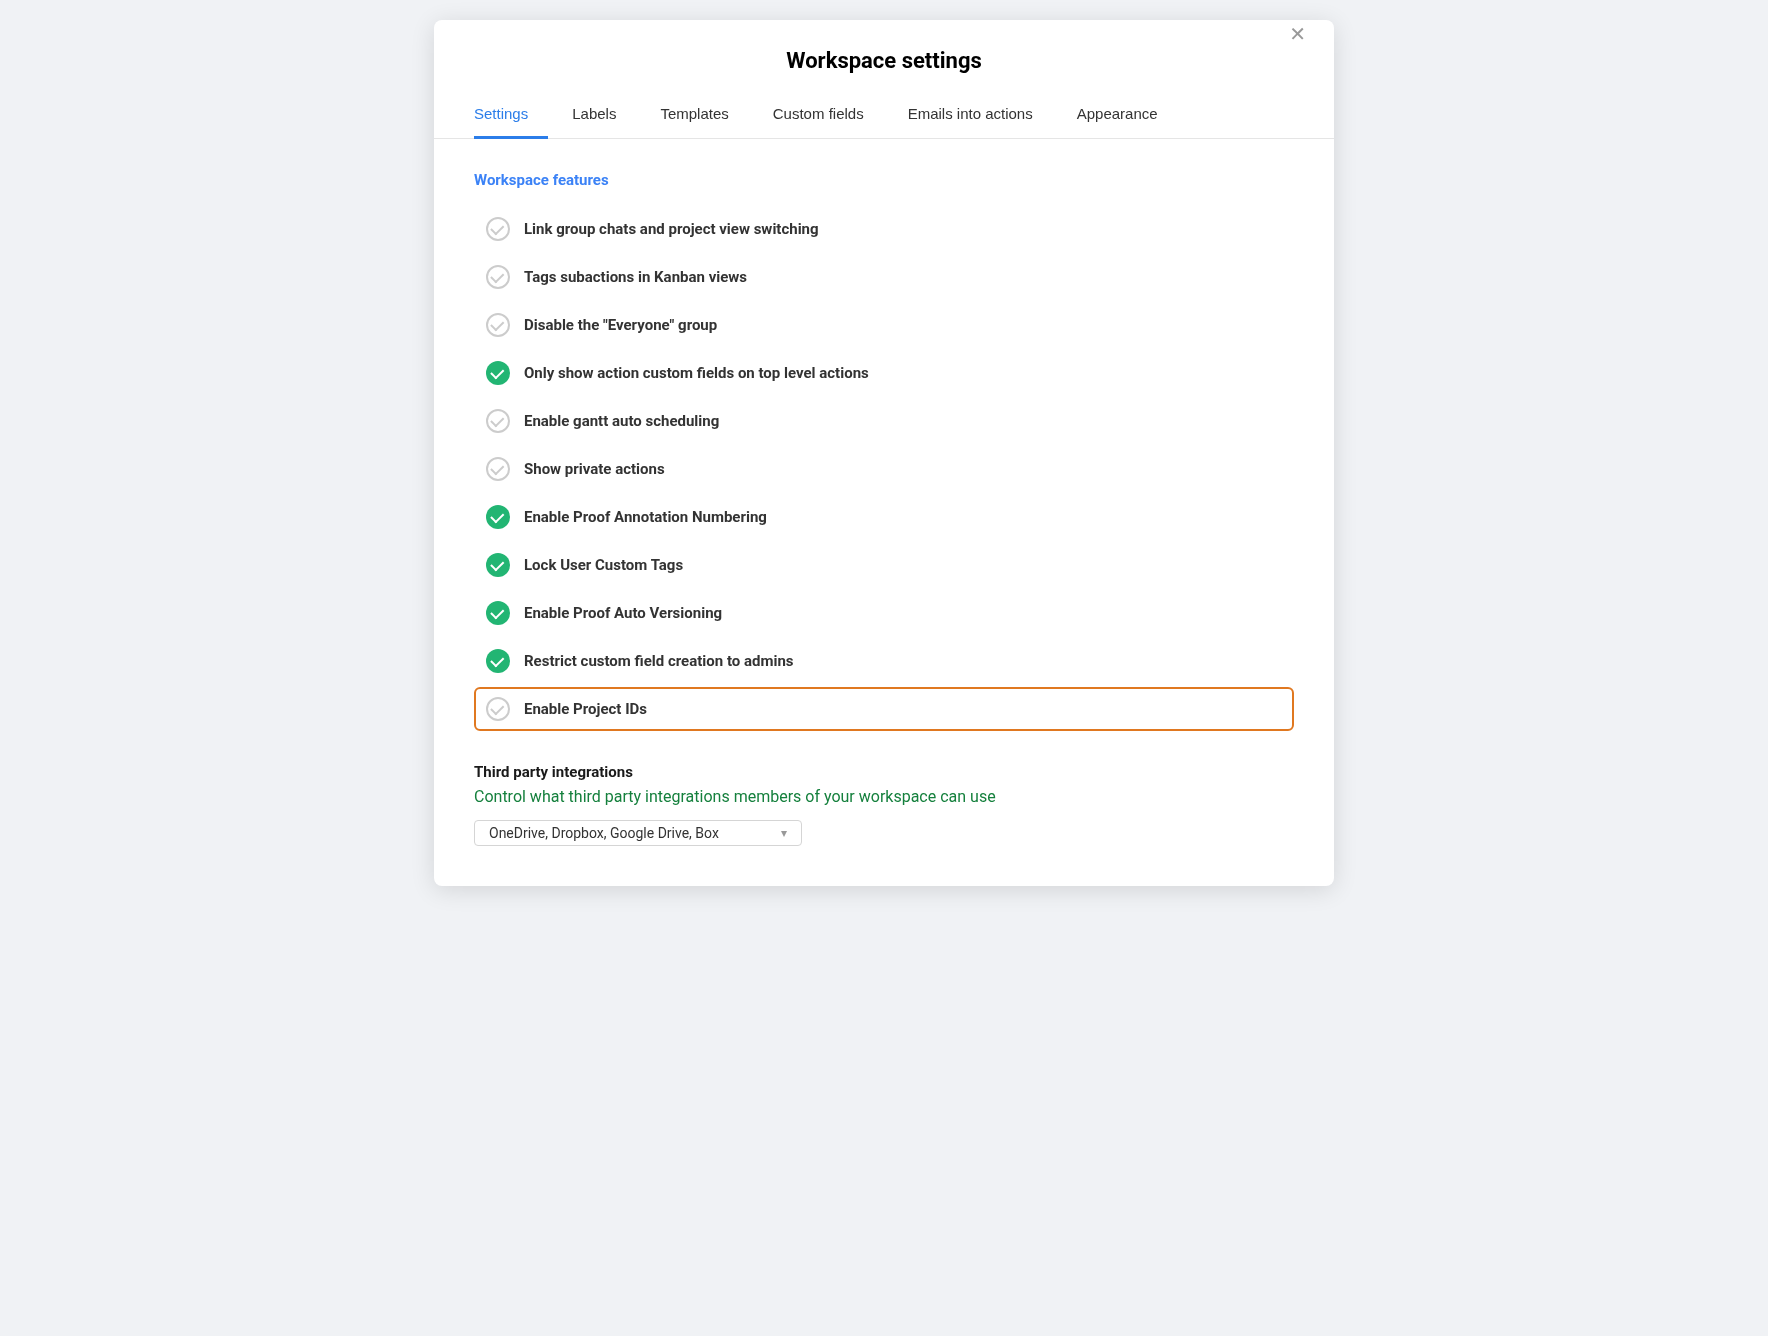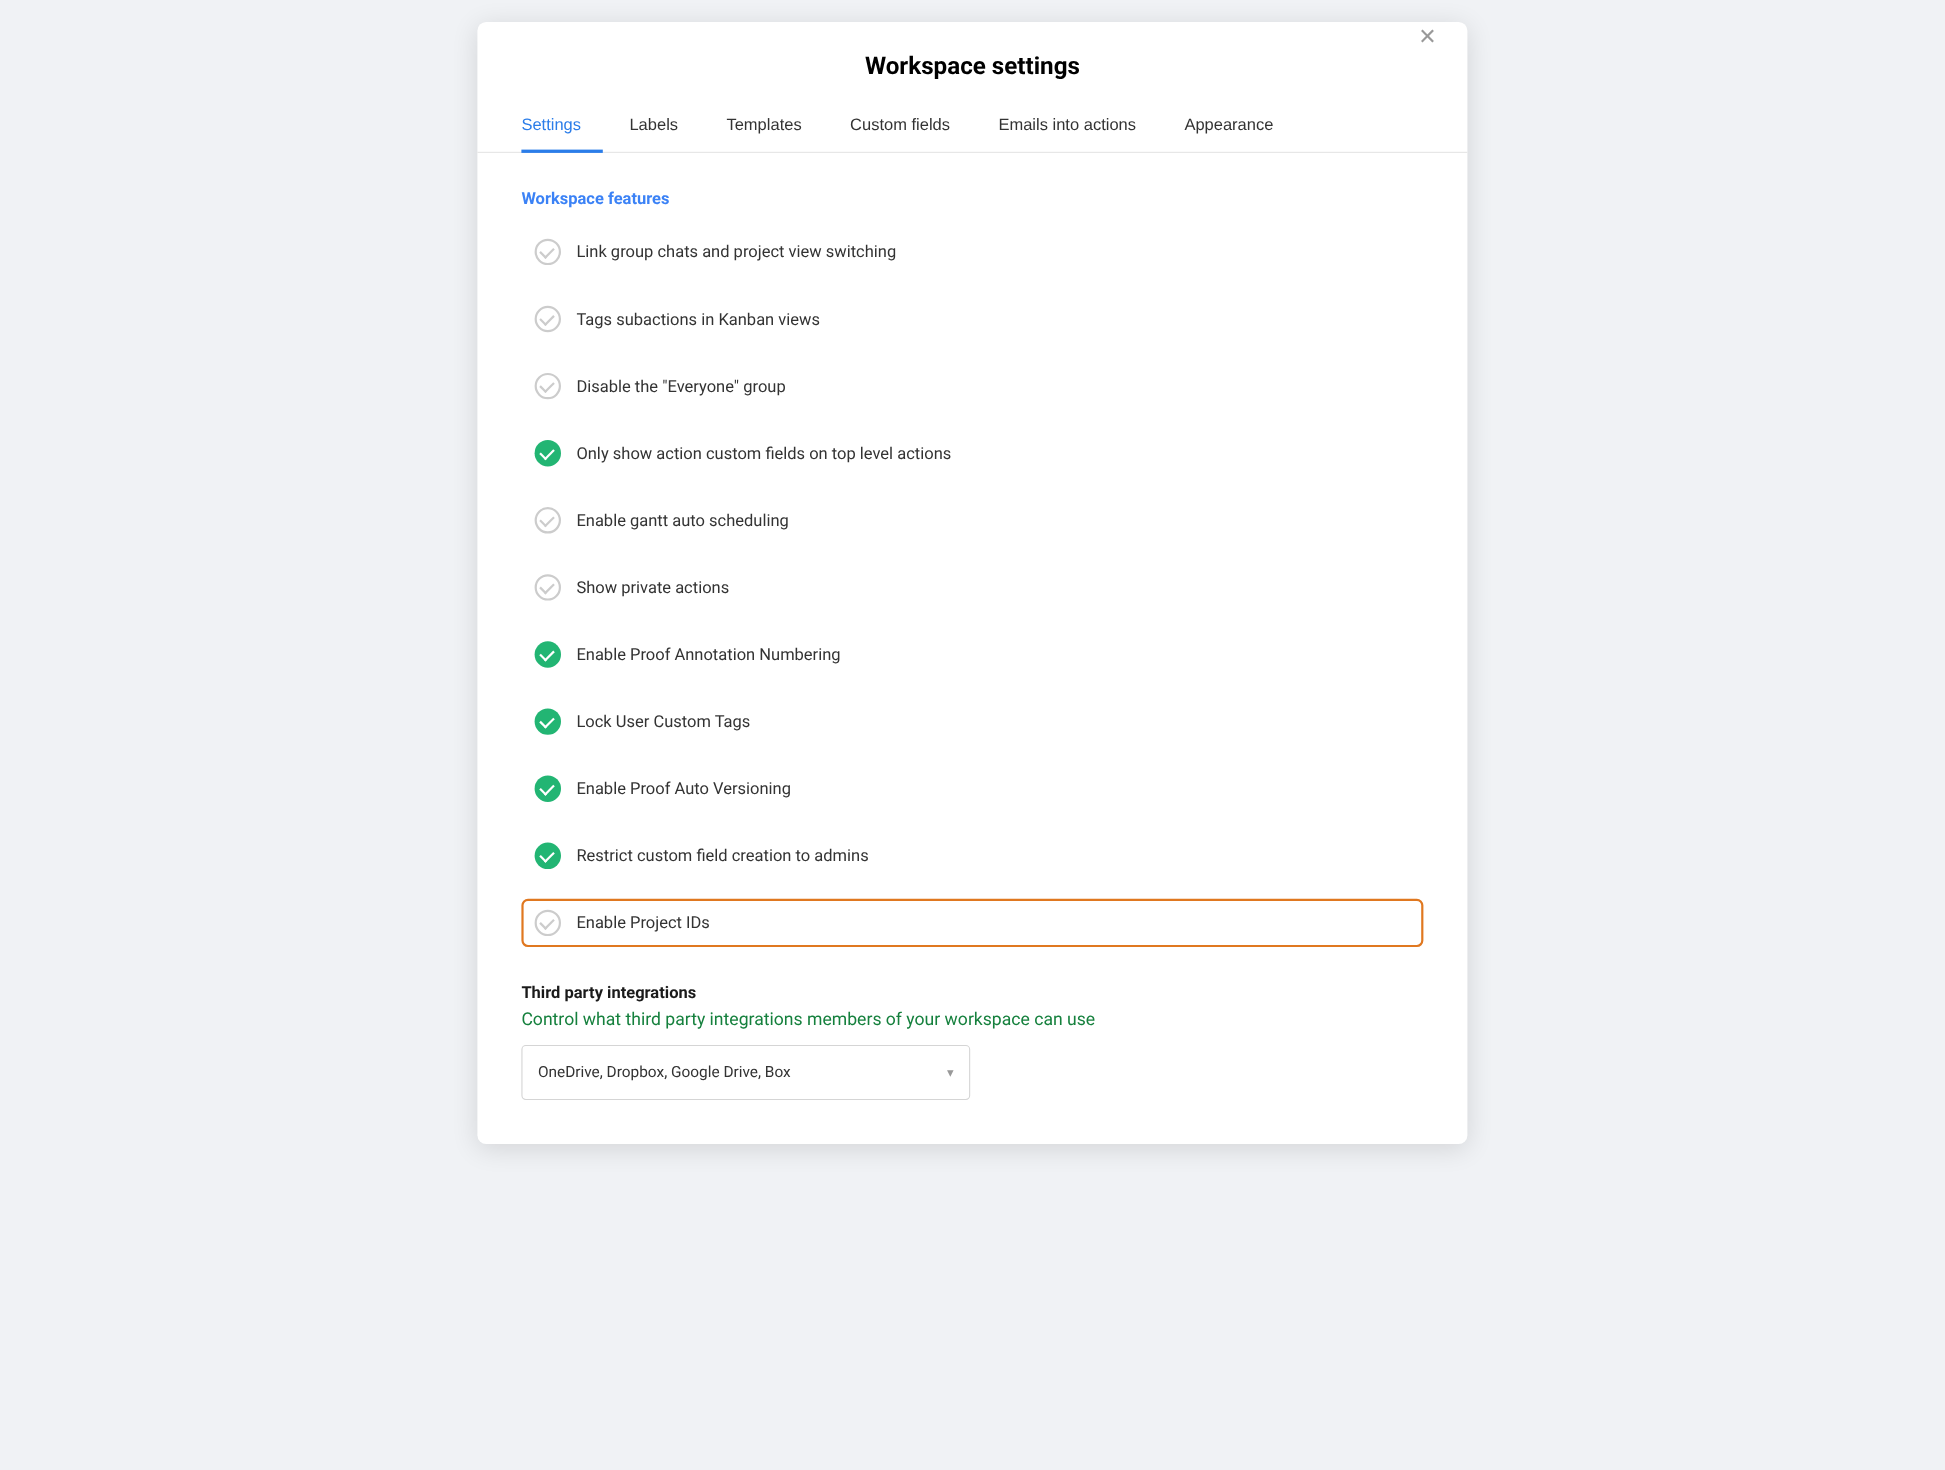--- a/index.html
+++ b/index.html
@@ -76,22 +76,23 @@
     }
     .section-title {
       font-size: 15px;
       font-weight: 700;
       color: #3b82f6;
       margin-bottom: 18px;
     }
     .feature-list {
       display: flex;
       flex-direction: column;
-      gap: 17px;
+      gap: 4px;
       margin-bottom: 32px;
+      font-weight: bold;
     }
     .feature-item {
       display: flex;
       align-items: center;
       gap: 14px;
       padding: 8px 10px;
       border-radius: 6px;
       cursor: pointer;
       border: 2px solid transparent;
     }
@@ -153,24 +154,24 @@
       font-size: 16px;
       color: #15803d;
       margin-bottom: 14px;
     }
     .dropdown {
       display: flex;
       align-items: center;
       justify-content: space-between;
       border: 1px solid #d5d5d5;
       border-radius: 4px;
-      padding: 16px 14px;
+      padding: 4px 14px;
       cursor: pointer;
       background: #fff;
-      width: 408px;
+      width: 328px;
     }
     .dropdown-value {
       font-size: 14px;
       color: #333;
     }
     .dropdown-arrow {
       font-size: 12px;
       color: #999;
     }
   </style>

